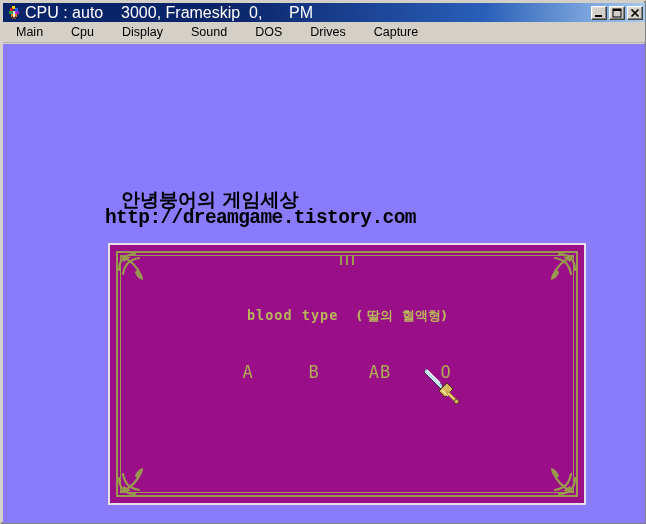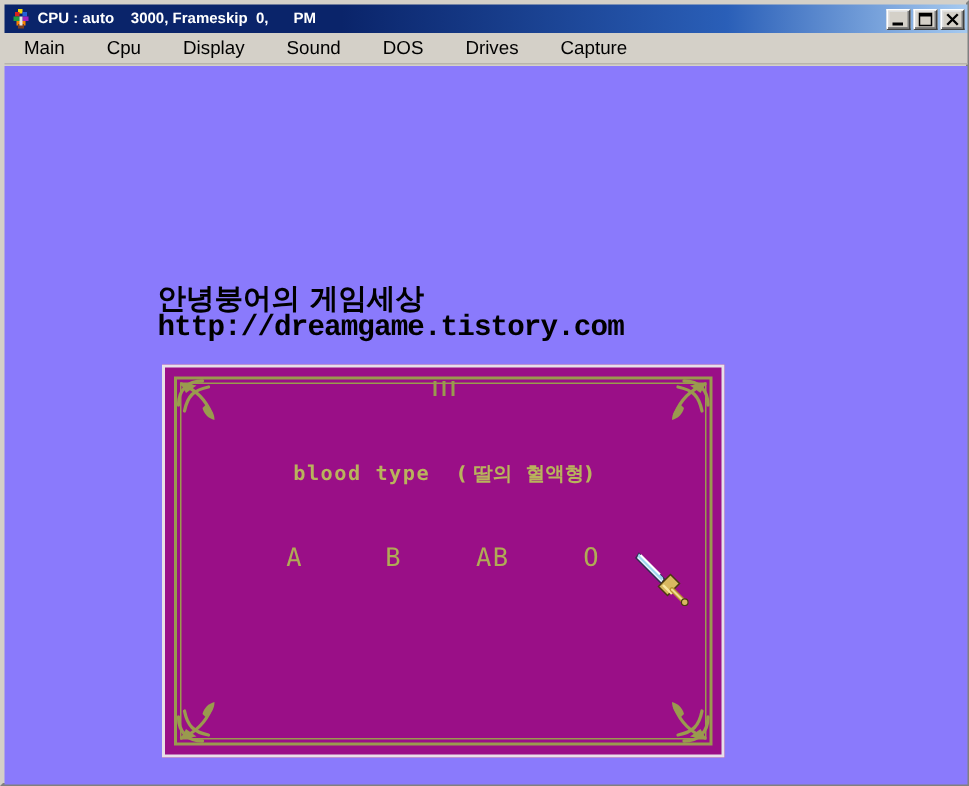--- a/index.html
+++ b/index.html
@@ -42,22 +42,22 @@
   #title-icon {
     width: 16px; height: 16px;
     flex: 0 0 16px;
     position: relative;
     margin-right: 3px;
     margin-left: 1px;
   }
   #title-text {
     color: #ffffff;
     font-family: "Liberation Sans", sans-serif;
-    font-size: 10px;
-    font-weight: bold;
+    font-size: 16px;
+    font-weight: normal;
     white-space: pre;
     letter-spacing: 0px;
     text-shadow: none;
     flex: 1 1 auto;
     overflow: hidden;
   }
   .winbtns {
     display: flex;
     gap: 2px;
     align-items: center;
@@ -120,38 +120,39 @@
     user-select: none;
   }
   #wm-kr {
     font-family: "DejaVu Sans", sans-serif;
     font-size: 19px;
     font-weight: bold;
     color: #000000;
     line-height: 20px;
     letter-spacing: 0px;
     white-space: nowrap;
+    margin-left: 16px;
   }
   #wm-url {
     font-family: Liberation Mono, monospace;
     font-size: 19.5px;
     font-weight: bold;
     color: #000000;
     line-height: 21px;
     letter-spacing: -0.6px;
     white-space: nowrap;
     margin-top: -1px;
   }
 
   
   #game-panel {
     position: absolute;
     left: 105px;
     top: 199px;
-    width: 375px;
+    width: 478px;
     height: 262px;
     background: #9a0f87;
     box-sizing: border-box;
     border: 2px solid #e8e0e8;
   }
   #frame-outer {
     position: absolute;
     left: 6px; top: 6px; right: 6px; bottom: 6px;
     border: 2px solid #9a9a4e;
     box-sizing: border-box;

